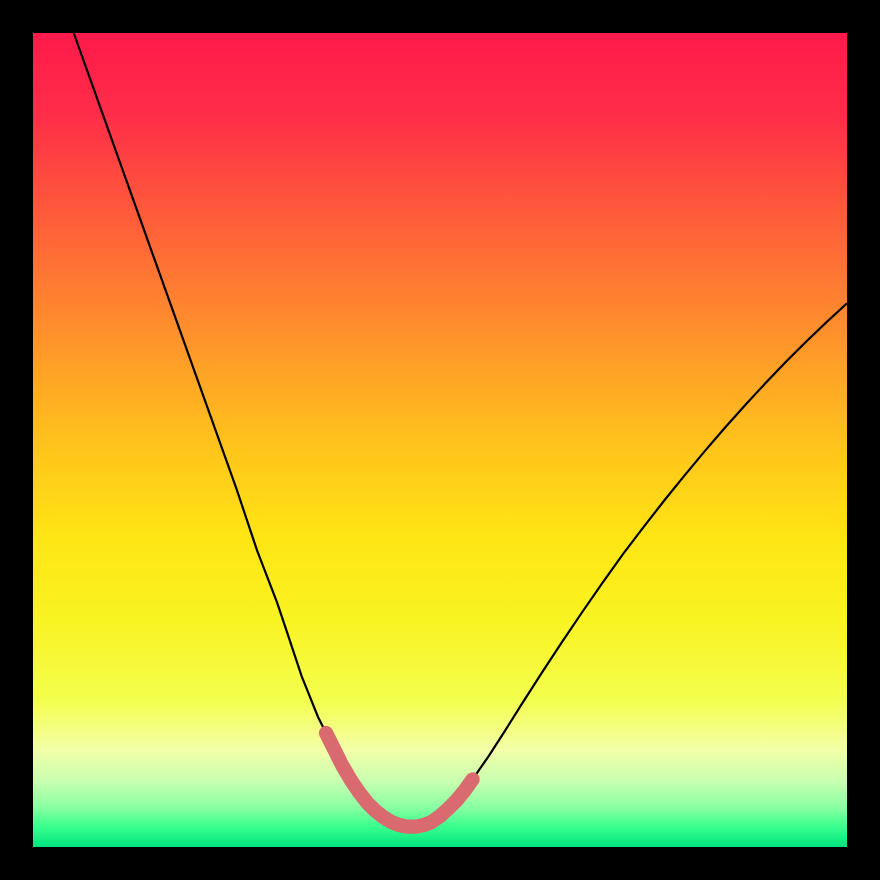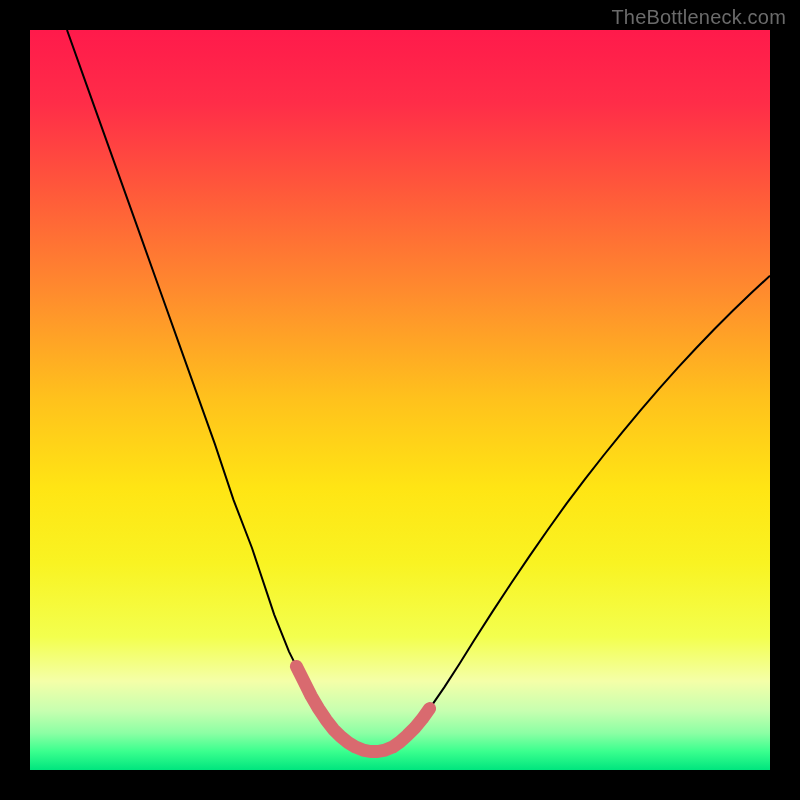--- a/index.html
+++ b/index.html
@@ -68,14 +68,13 @@
             <stop offset="100%" stop-color="#00e57e"></stop>
           </linearGradient>
       </defs>
       <rect class="gradient" x="0" y="0" width="740" height="740" fill="url(#bg-grad)"></rect>
       <g id="series-layer">
           <path d="M37.00 0.00 L55.50 51.80 L74.00 103.60 L92.50 155.40 L111.00 207.20 L129.50 259.00 L148.00 310.80 L166.50 362.60 L185.00 414.40 L203.50 469.90 L222.00 518.00 L229.40 540.20 L236.80 562.40 L244.20 584.60 L251.60 603.10 L259.00 621.60 L266.40 636.40 L273.80 651.20 L281.20 666.00 L288.60 678.58 L296.00 689.68 L303.40 699.30 L310.80 706.70 L318.20 712.62 L325.60 717.06 L333.00 720.02 L340.40 721.50 L347.80 721.50 L355.20 720.02 L362.60 717.06 L370.00 711.88 L384.80 697.82 L399.60 678.58 L414.40 657.12 L429.20 634.18 L444.00 610.50 L462.50 581.64 L481.00 553.52 L499.50 526.14 L518.00 499.50 L536.50 473.60 L555.00 449.18 L573.50 425.50 L592.00 402.56 L610.50 380.36 L629.00 358.90 L647.50 338.18 L666.00 318.20 L684.50 298.96 L703.00 280.46 L721.50 262.70 L740.00 245.68" fill="none" stroke="#000000" stroke-width="2"></path>
           <path d="M266.40 636.40 L273.80 651.20 L281.20 666.00 L288.60 678.58 L296.00 689.68 L303.40 699.30 L310.80 706.70 L318.20 712.62 L325.60 717.06 L333.00 720.02 L340.40 721.50 L347.80 721.50 L355.20 720.02 L362.60 717.06 L370.00 711.88 L377.40 705.22 L384.80 697.82 L392.20 688.94 L399.60 678.58" fill="none" stroke="#d96a6f" stroke-width="13" stroke-linecap="round" stroke-linejoin="round"></path>
         </g>
     </svg>
   </div>
-  <div class="watermark">TheBottleneck.com</div>
 </div>
 
 </body></html>

